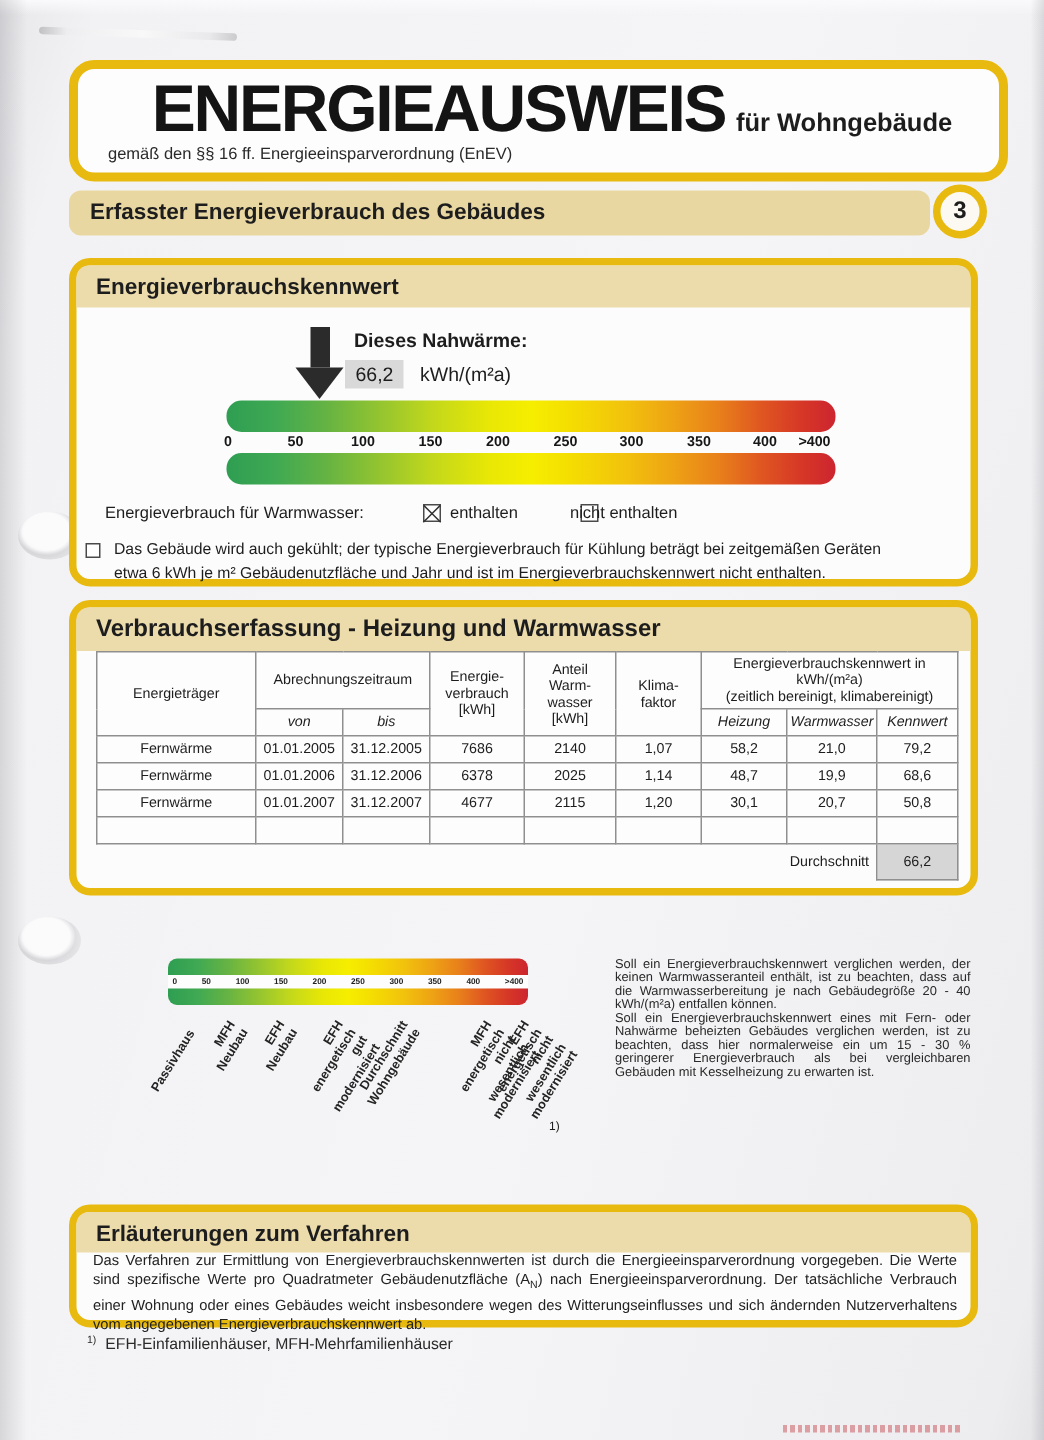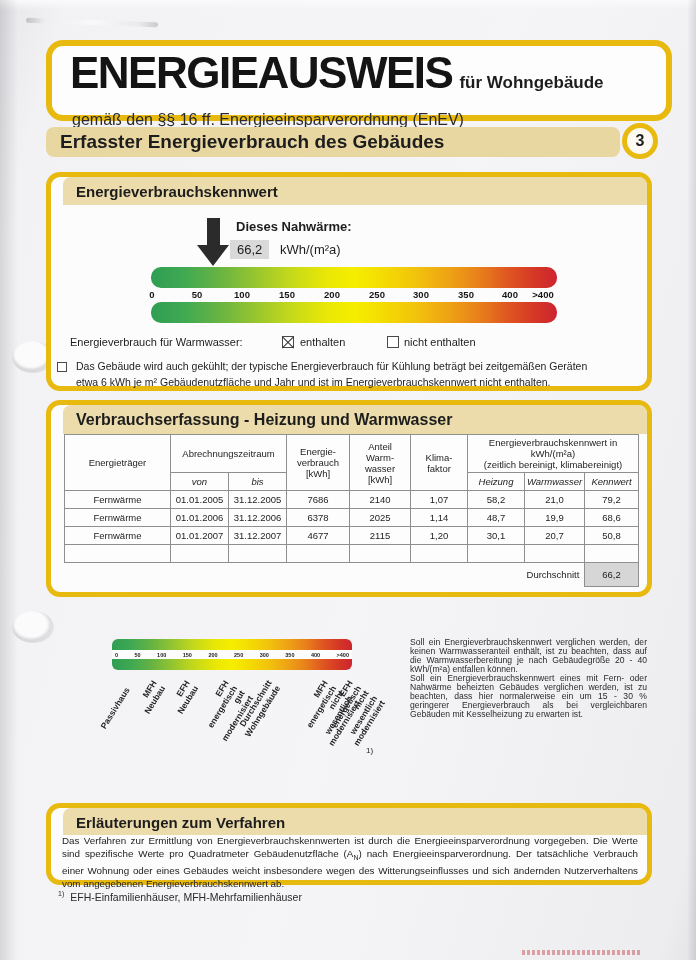--- a/index.html
+++ b/index.html
@@ -13,34 +13,34 @@
   .edge-right{position:absolute;right:0;top:0;width:9px;height:100%;background:linear-gradient(270deg,rgba(100,100,108,.18),rgba(100,100,108,0));}
   .scratch{position:absolute;left:26px;top:20px;width:132px;height:5px;border-radius:3px;opacity:.55;transform:rotate(2deg);
     background:linear-gradient(90deg,#9d9da1,#ececee 14%,#fdfdfd 52%,#e2e2e4 86%,#aaaaae);}
   .punch{position:absolute;width:42px;height:32px;border-radius:50%;
     background:radial-gradient(ellipse at 45% 42%,#fbfbfc 0 48%,#e0e0e3 60%,#f2f2f4 74%,rgba(242,242,244,0) 82%);
     box-shadow:inset 0 -3px 4px rgba(90,90,100,.10);}
   .print-mark{position:absolute;left:522px;top:950px;width:118px;height:5px;opacity:.5;filter:blur(.4px);
     background:repeating-linear-gradient(90deg,rgba(190,40,45,.8) 0 3px,rgba(190,40,45,0) 3px 5px);}
 
   .panel{position:absolute;background:#fcfcfd;border:5px solid #e8b90f;border-radius:14px;}
-  .panel .strip{background:#ecdbab;border-radius:8px 8px 0 0;margin-left:12px;}
+  .panel .strip{background:#ecdbab;border-radius:8px 8px 0 0;}
   .strip .ptitle{font-weight:bold;padding:6px 0 5px 13px;}
 
   
   .hdr{position:absolute;left:46px;top:40px;width:596px;height:64px;background:#fdfdfe;
     border:6px solid #e8b90f;border-radius:17px;padding:5px 0 0 18px;}
-  .hdr-row{display:flex;align-items:baseline;}
+  .hdr-row{display:flex;align-items:baseline;justify-content:center;}
   .hdr-title{font-size:44px;font-weight:bold;letter-spacing:-1.5px;line-height:44px;color:#141414;}
   .hdr-suffix{font-size:17px;font-weight:bold;margin-left:7px;}
-  .hdr-sub{font-size:16px;margin-top:16px;margin-left:2px;color:#2a2a2a;}
+  .hdr-sub{font-size:11px;margin-top:2px;margin-left:2px;color:#2a2a2a;}
 
   
   .secbar{position:absolute;left:46px;top:127px;width:574px;height:30px;background:#e9d7a2;border-radius:8px;}
-  .secbar span{font-size:19px;font-weight:bold;line-height:30px;padding-left:14px;display:block;}
+  .secbar span{font-size:15px;font-weight:bold;line-height:30px;padding-left:14px;display:block;}
   .badge{position:absolute;left:622px;top:123px;width:26px;height:26px;border:5px solid #e8b90f;border-radius:50%;
     background:#fbf9f1;text-align:center;line-height:26px;font-size:16px;font-weight:bold;}
 
   
   .scalebar{position:absolute;left:151px;width:406px;height:21px;border-radius:10px;
     background:linear-gradient(90deg,#2f9e52 0%,#3fa953 8%,#63b244 16%,#93c430 25%,#c3d81b 34%,#e8e705 43%,#f6ee00 50%,#f4dc02 57%,#f2c40c 65%,#eea414 73%,#e87f1b 81%,#df5521 88%,#d53527 95%,#cd2530 100%);}
   .tick{position:absolute;top:289px;transform:translateX(-50%);font-size:9.5px;font-weight:bold;color:#161616;}
   .arrow{position:absolute;left:197px;top:218px;width:33px;}
   .arrow .shaft{width:13px;height:27px;background:#2b2b2b;margin-left:10px;}
   .arrow .head{width:0;height:0;border-left:16px solid transparent;border-right:16px solid transparent;border-top:21px solid #2b2b2b;}
@@ -139,21 +139,21 @@
   <span class="tick" style="left:421px;">300</span>
   <span class="tick" style="left:466px;">350</span>
   <span class="tick" style="left:510px;">400</span>
   <span class="tick" style="left:543px;">&gt;400</span>
   <div class="scalebar" style="top:302px;"></div>
 
   <div class="ww-label">Energieverbrauch für Warmwasser:</div>
   <div class="cbx checked" style="left:282px;top:336px;"></div>
   <div class="opt-label" style="left:300px;">enthalten</div>
   <div class="cbx" style="left:387px;top:336px;"></div>
-  <div class="opt-label" style="left:404px;">nicht enthalten</div>
+  <div class="opt-label" style="left:380px;">nicht enthalten</div>
   <div class="cool-box"></div>
   <div class="cool-text">Das Gebäude wird auch gekühlt; der typische Energieverbrauch für Kühlung beträgt bei zeitgemäßen Geräten
 etwa 6 kWh je m² Gebäudenutzfläche und Jahr und ist im Energieverbrauchskennwert nicht enthalten.</div>
 
   <div class="panel" style="left:46px;top:400px;width:596px;height:187px;">
     <div class="strip">
       <div class="ptitle" style="font-size:16px;">Verbrauchserfassung - Heizung und Warmwasser</div>
     </div>
   </div>
   <table class="vt">

